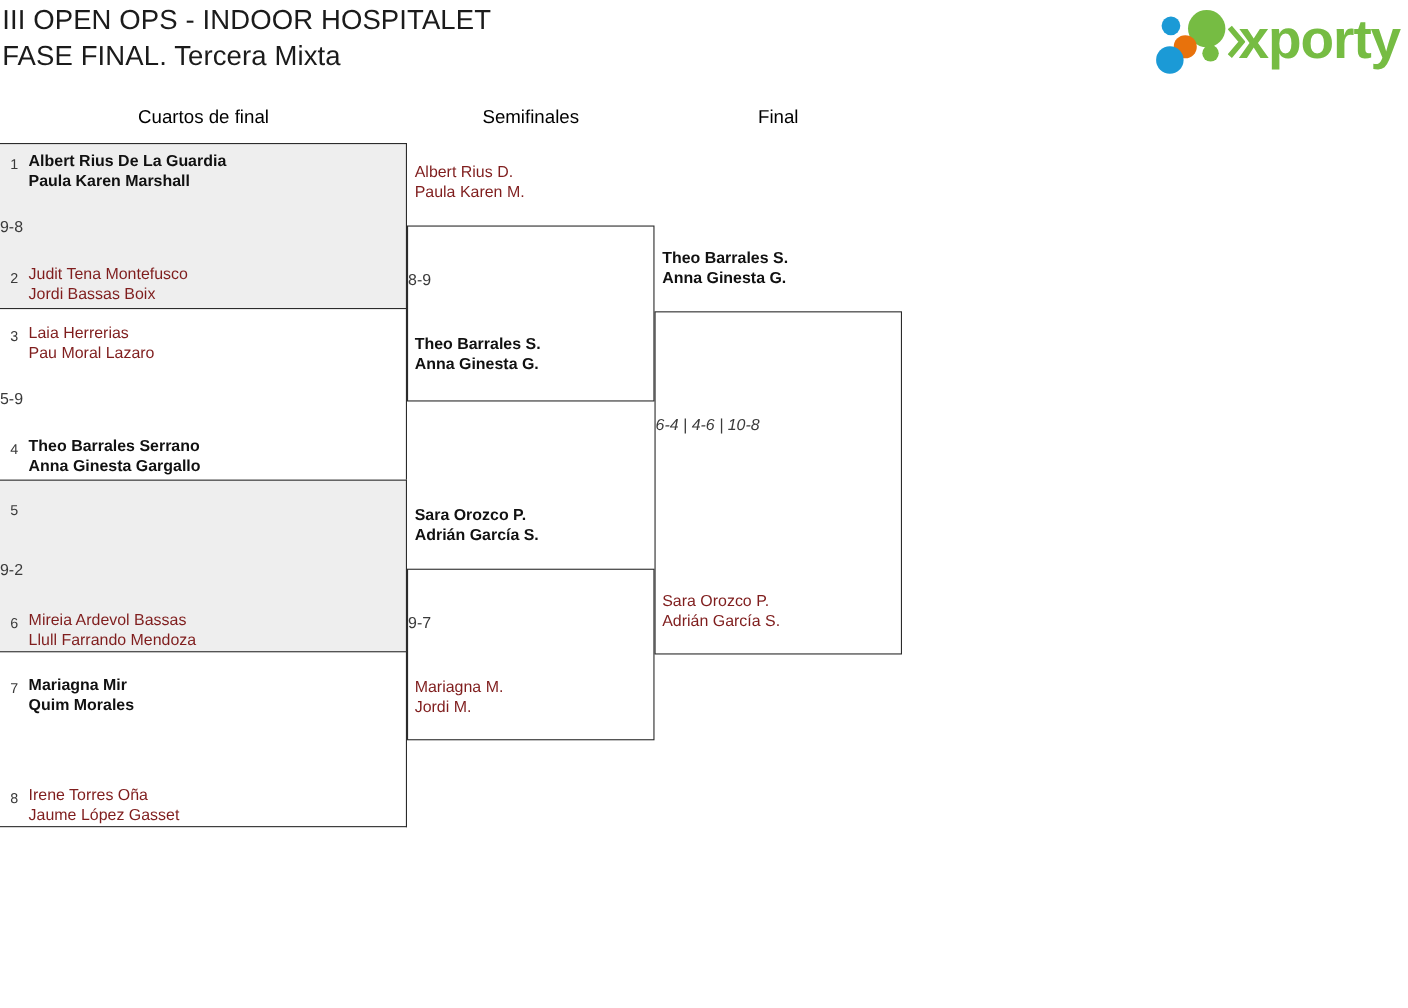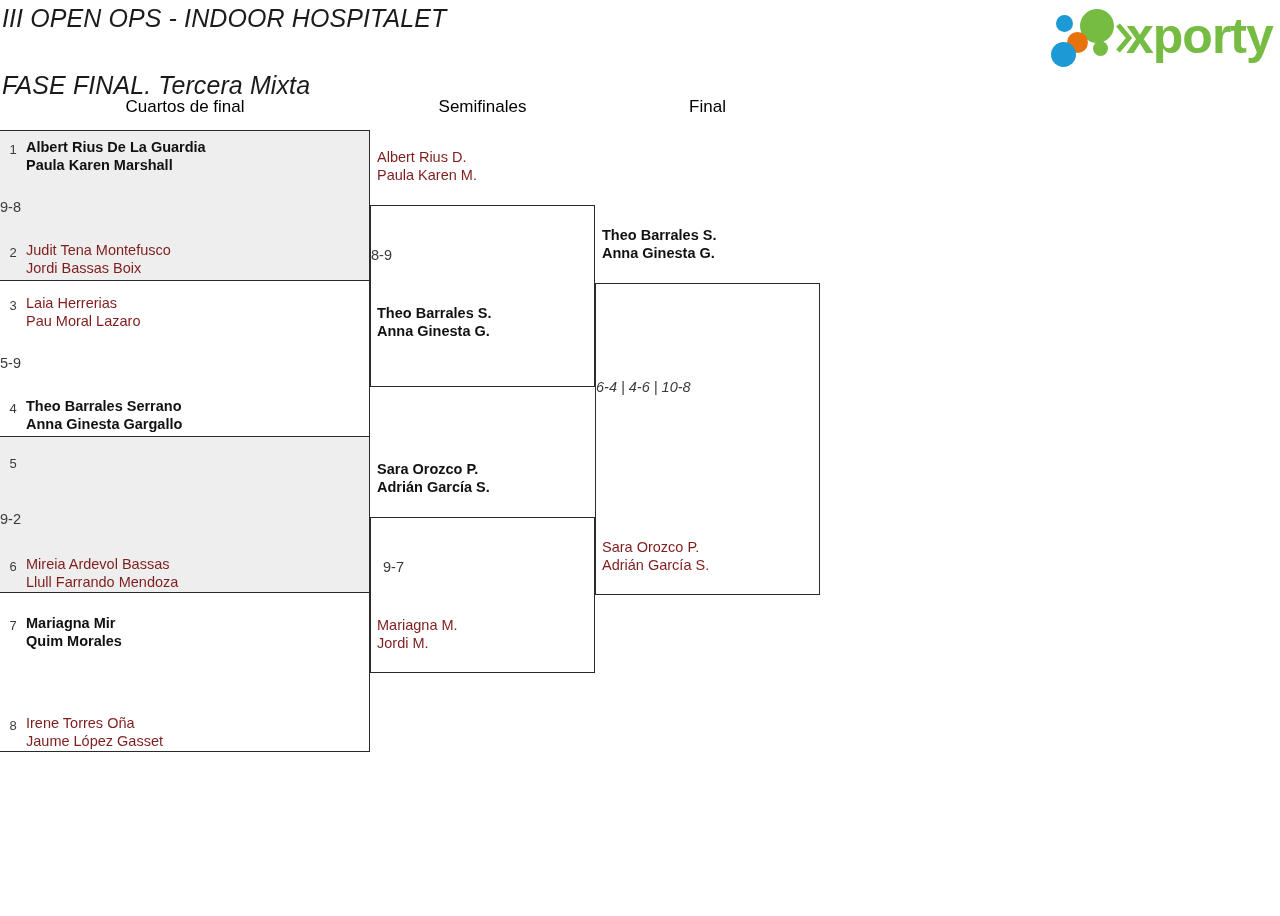--- a/index.html
+++ b/index.html
@@ -25,24 +25,23 @@
   }
   #title-block {
     position: absolute;
     left: 2px; top: 2px;
     font-size: 25px;
     font-weight: 400;
     line-height: 33px;
     color: #1b1b1b;
     letter-spacing: 0.1px;
     white-space: nowrap;
-    font-style: italic;
   }
   #title-line1 { display: block; }
-  #title-line2 { display: block; margin-top: 34px; }
+  #title-line2 { display: block; }
 
   
   #logo {
     position: absolute;
     left: 1050px; top: 5px;
     width: 226px;
     height: 62px;
   }
   #logo-dots {
     position: absolute;
@@ -220,35 +219,35 @@
       <span class="nm">Irene Torres Oña</span>
       <span class="nm">Jaume López Gasset</span>
     </div>
   </div>
 
   <div class="entry" style="left:377px; top:18px;">
     <span class="nm">Albert Rius D.</span>
     <span class="nm">Paula Karen M.</span>
   </div>
 
-  <div class="match-box" style="left:370px; top:75px; width:225px; height:182px;">
+  <div class="match-box" style="left:370px; top:75px; width:225px; height:160px;">
     <div class="score" style="left:0px; top:40px; width:222px;">8-9</div>
     <div class="entry winner" style="left:6px; top:98px;">
       <span class="nm">Theo Barrales S.</span>
       <span class="nm">Anna Ginesta G.</span>
     </div>
   </div>
 
   <div class="entry winner" style="left:377px; top:330px;">
     <span class="nm">Sara Orozco P.</span>
     <span class="nm">Adrián García S.</span>
   </div>
 
   <div class="match-box" style="left:370px; top:387px; width:225px; height:156px;">
-    <div class="score" style="left:12px; top:40px; width:222px;">9-7</div>
+    <div class="score" style="left:0px; top:40px; width:222px;">9-7</div>
     <div class="entry" style="left:6px; top:98px;">
       <span class="nm">Mariagna M.</span>
       <span class="nm">Jordi M.</span>
     </div>
   </div>
 
   <div class="entry winner" style="left:602px; top:96px;">
     <span class="nm">Theo Barrales S.</span>
     <span class="nm">Anna Ginesta G.</span>
   </div>

